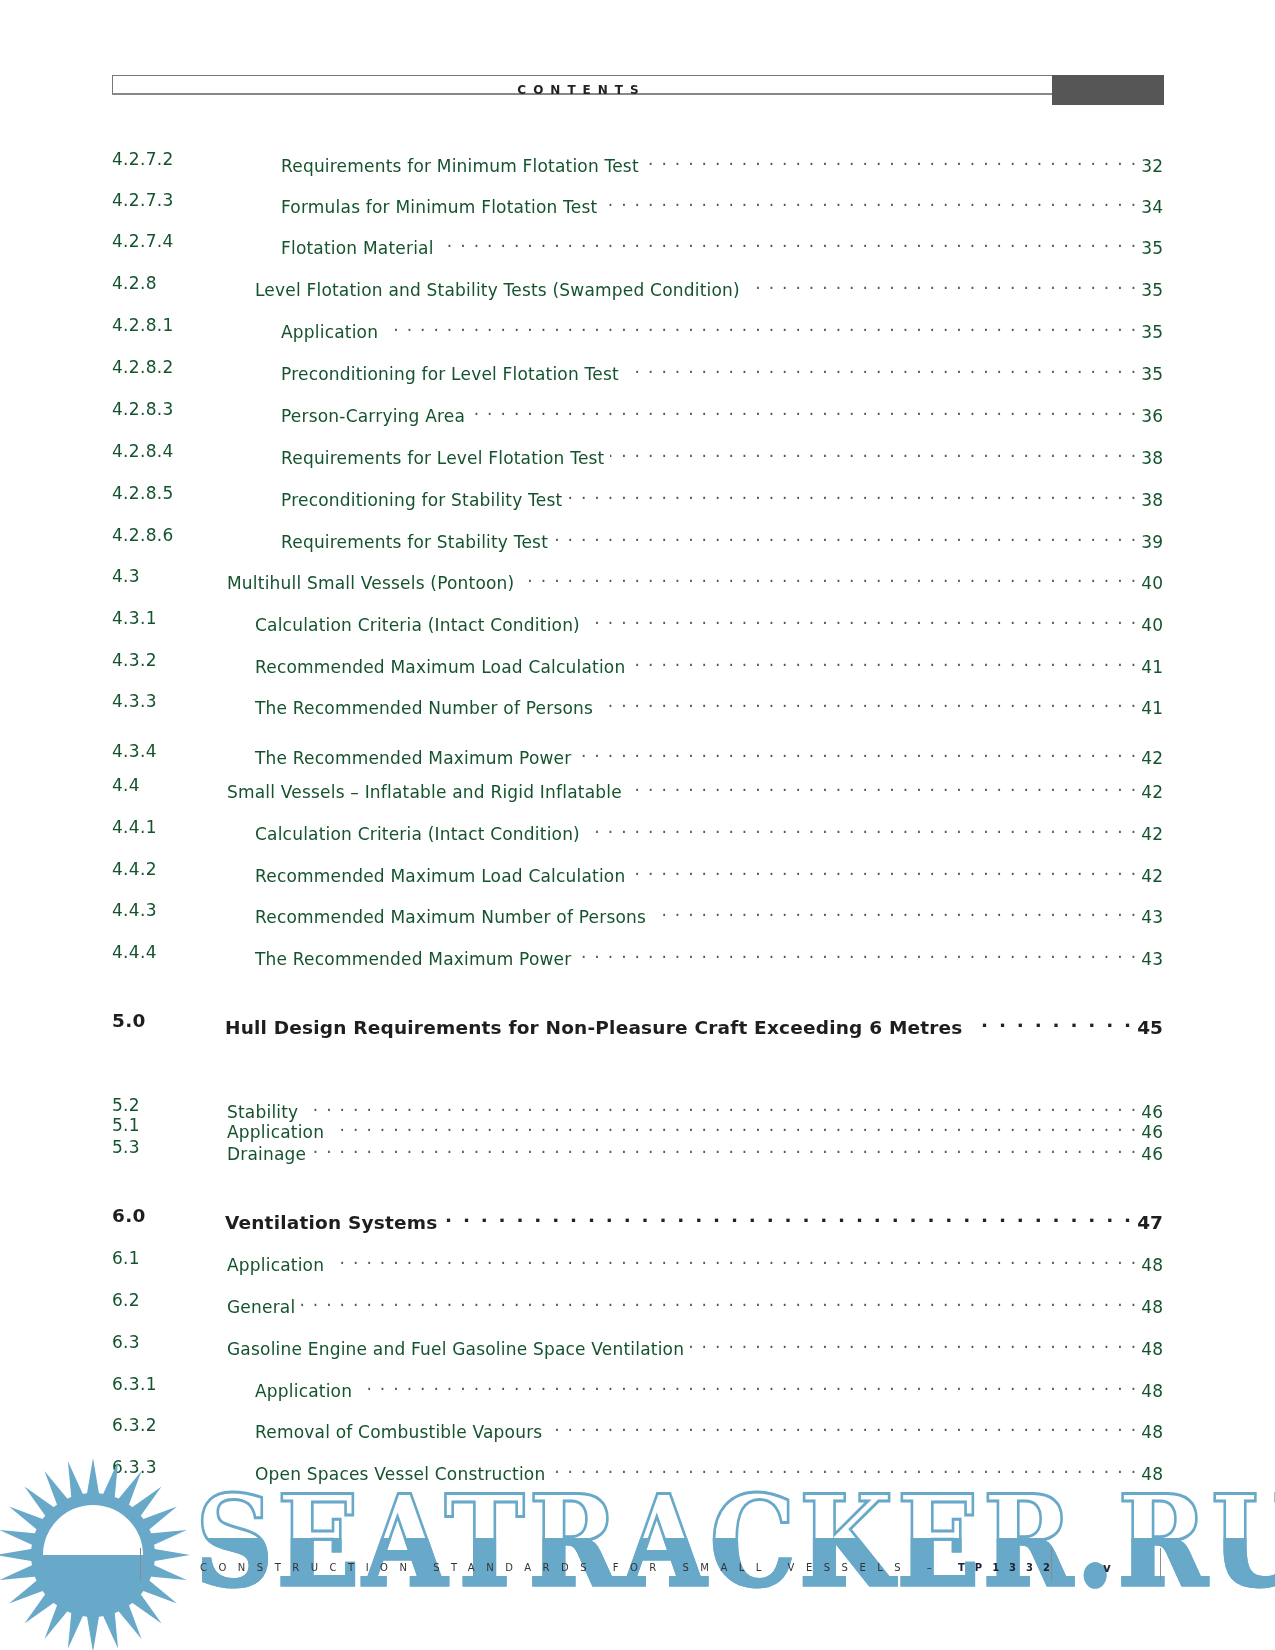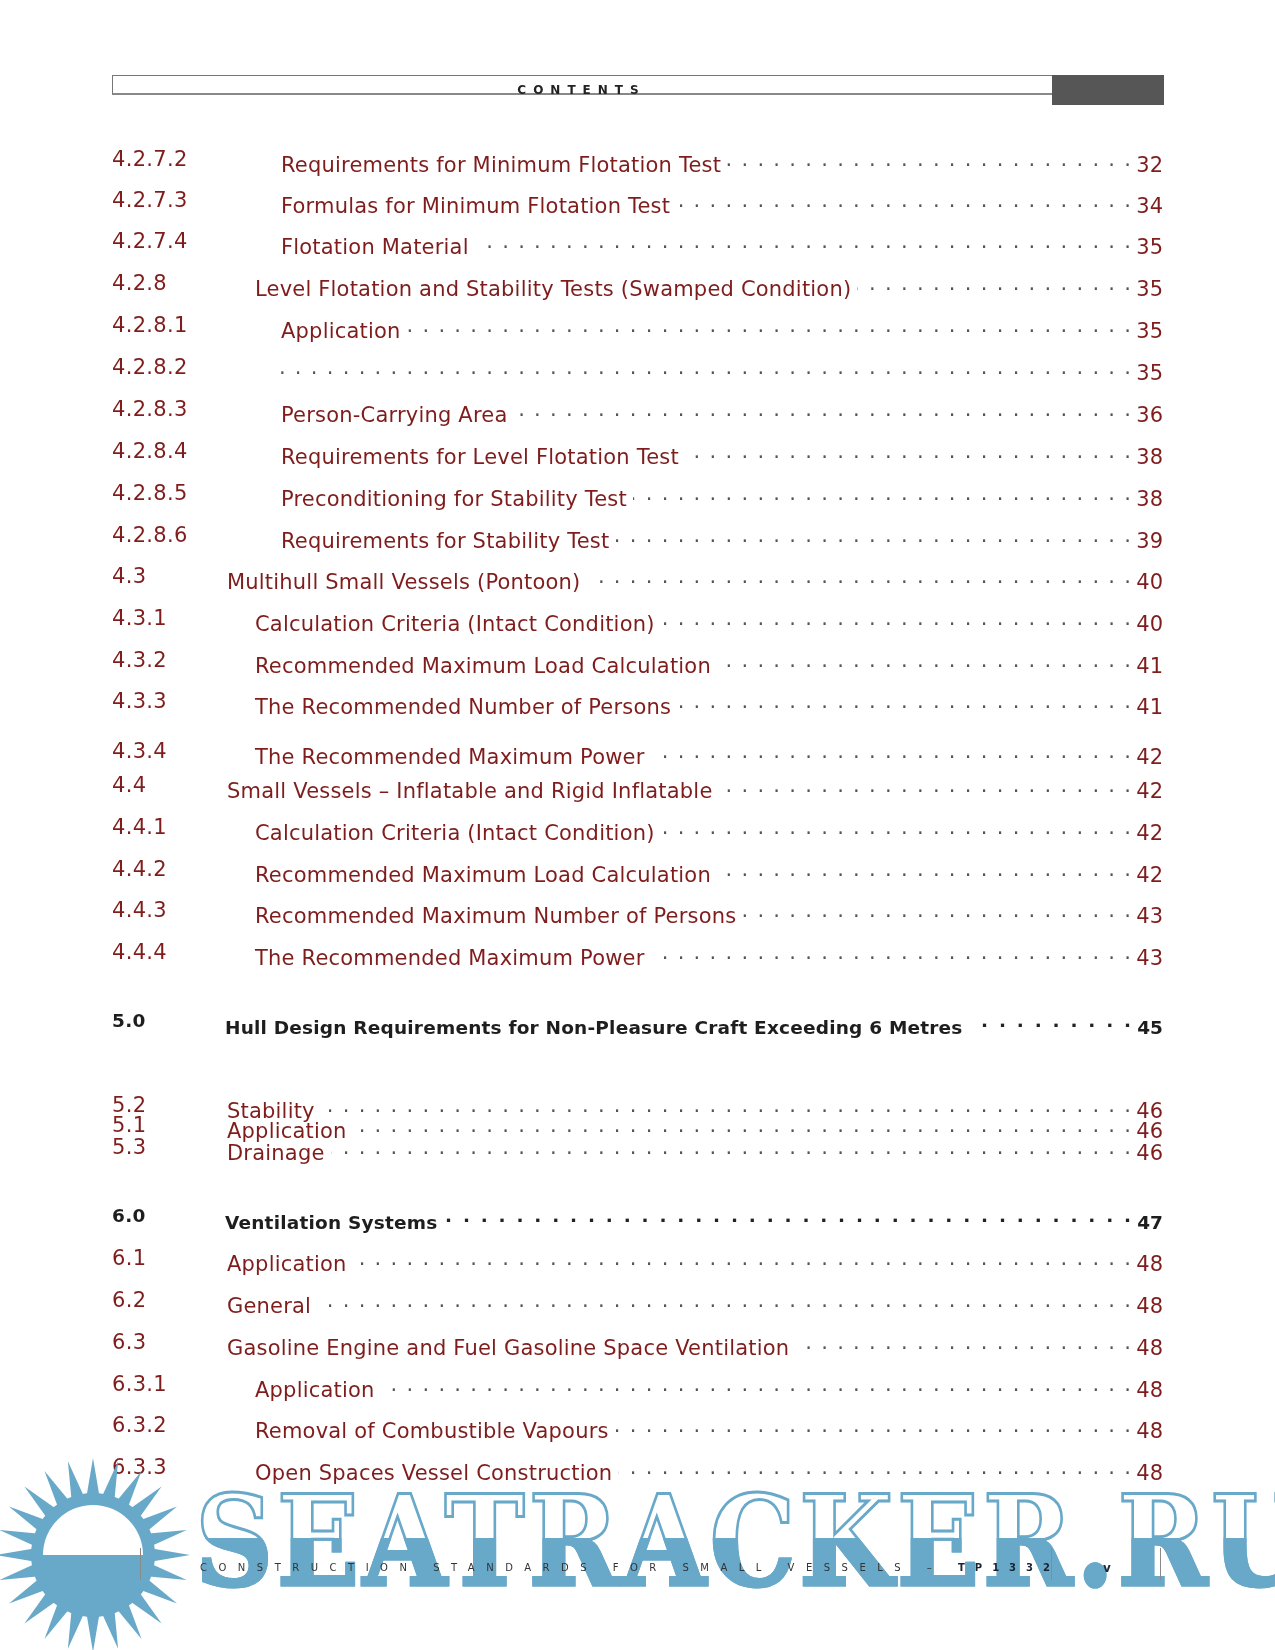--- a/index.html
+++ b/index.html
@@ -14,21 +14,21 @@
   .header-title {
     position: absolute; left: 0; right: 112px; top: 7px; text-align: center;
     font-size: 12px; font-weight: bold; letter-spacing: 7px; color: #222;
   }
   .header-block {
     position: absolute; right: -1.5px; top: -1.5px; width: 112px; height: 30px; background: #565656;
   }
   .toc { position: absolute; left: 0; top: 0; width: 1275px; }
   .row {
     position: absolute; left: 112px; width: 1051px; height: 26px;
-    font-size: 21px; line-height: 26px; color: #7f1d1d;
+    font-size: 17px; line-height: 26px; color: #14532d;
   }
   .row .num { position: absolute; left: 0; top: 0; white-space: nowrap; letter-spacing: 0.3px; }
   .row .entry {
     position: absolute; top: 0; right: 0; display: flex; align-items: baseline; white-space: nowrap;
   }
   .row .title { white-space: nowrap; padding-right: 6px; letter-spacing: 0.2px; }
   .row .leader {
     flex: 1; height: 26px; overflow: hidden; position: relative;
   }
   .row .leader::before {
@@ -106,20 +106,21 @@
       <span class="num">4.2.8.1</span>
       <span class="entry">
         <span class="title">Application</span>
         <span class="leader"></span>
         <span class="page">35</span>
       </span>
     </div>
     <div class="row l4" style="top: 354px;">
       <span class="num">4.2.8.2</span>
       <span class="entry">
+        <span class="title">Preconditioning for Level Flotation Test</span>
         <span class="leader"></span>
         <span class="page">35</span>
       </span>
     </div>
     <div class="row l4" style="top: 396px;">
       <span class="num">4.2.8.3</span>
       <span class="entry">
         <span class="title">Person-Carrying Area</span>
         <span class="leader"></span>
         <span class="page">36</span>

